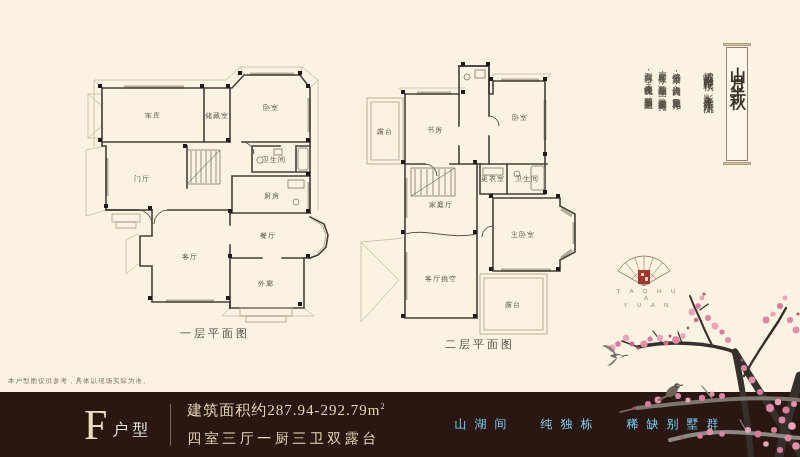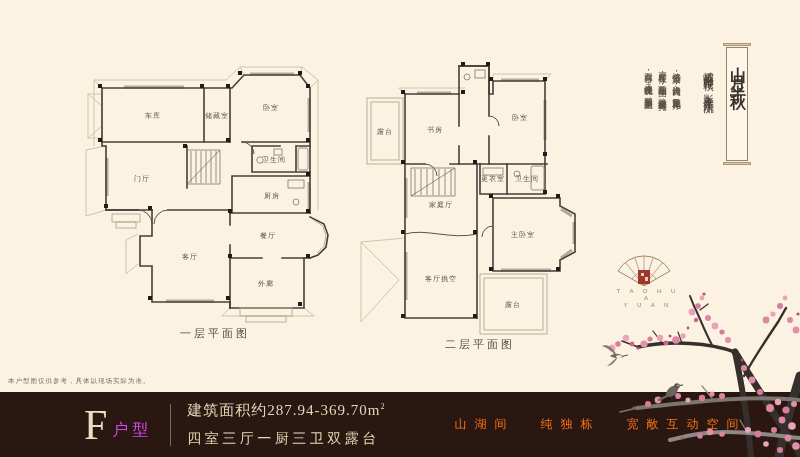--- a/index.html
+++ b/index.html
@@ -51,27 +51,27 @@
     font-size:6px;letter-spacing:4px;color:#96845f;line-height:7px;
   }
   
   .disclaimer{position:absolute;left:8px;top:377px;font-size:6.5px;color:#7a6c5c;letter-spacing:1px;}
   
   .bottom-bar{
     position:absolute;left:0;bottom:0;width:800px;height:65px;background:#2a1712;
     display:flex;align-items:center;box-sizing:border-box;padding-left:84px;z-index:1;
   }
   .type-letter{font-size:42px;color:#e9dcc0;line-height:42px;}
-  .type-suffix{font-size:16px;color:#d946ef;letter-spacing:4px;margin-left:5px;margin-top:12px;text-align:center;}
+  .type-suffix{font-size:16px;color:#e5e5e5;letter-spacing:4px;margin-left:5px;margin-top:12px;text-align:center;}
   .vdivider{width:1px;height:42px;background:#7d6a56;margin:0 16px 0 18px;}
   .spec-lines{color:#e6d6b4;}
   .spec-line1{font-size:15px;letter-spacing:1px;}
   .spec-line1 sup{font-size:8px;}
   .spec-line2{font-size:14px;letter-spacing:3.5px;margin-top:10px;}
-  .slogan{margin-left:62px;font-size:12px;color:#f97316;display:flex;padding-left:7px;}
+  .slogan{margin-left:62px;font-size:12px;color:#7dd3fc;display:flex;padding-left:7px;}
   .slogan-seg{letter-spacing:8px;margin-right:26px;white-space:nowrap;}
   
   .plum{position:absolute;left:552px;top:268px;z-index:3;pointer-events:none;}
 </style>
 </head>
 <body>
 
 <div class="canvas">
 
   <svg class="plan" style="left:82px;top:50px" width="250" height="300" viewBox="0 0 250 300">
@@ -236,27 +236,27 @@
     <div>Y U A N</div>
   </div>
 
   <div class="disclaimer">本户型图仅供参考，具体以现场实际为准。</div>
 
   <div class="bottom-bar">
     <span class="type-letter">F</span>
     <span class="type-suffix">户型</span>
     <div class="vdivider"></div>
     <div class="spec-lines">
-      <div class="spec-line1"><span>建筑面积约287.94-369.70m</span><sup>2</sup></div>
+      <div class="spec-line1"><span>建筑面积约287.94-292.79m</span><sup>2</sup></div>
       <div class="spec-line2">四室三厅一厨三卫双露台</div>
     </div>
     <div class="slogan">
         <span class="slogan-seg">山湖间</span>
         <span class="slogan-seg">纯独栋</span>
-        <span class="slogan-seg">宽敞互动空间</span>
+        <span class="slogan-seg">稀缺别墅群</span>
       </div>
   </div>
 
   <svg class="plum" width="248" height="189" viewBox="0 0 248 189">
 
     <g stroke="#35302c" fill="none" stroke-linecap="round">
       <path d="M248,186 C230,158 205,120 183,84" stroke-width="7"></path>
       <path d="M183,84 C190,118 196,152 199,189" stroke-width="6"></path>
       <path d="M183,84 C158,75 120,72 86,79" stroke-width="3.5"></path>
       <path d="M86,79 L70,73" stroke-width="1.6"></path>

